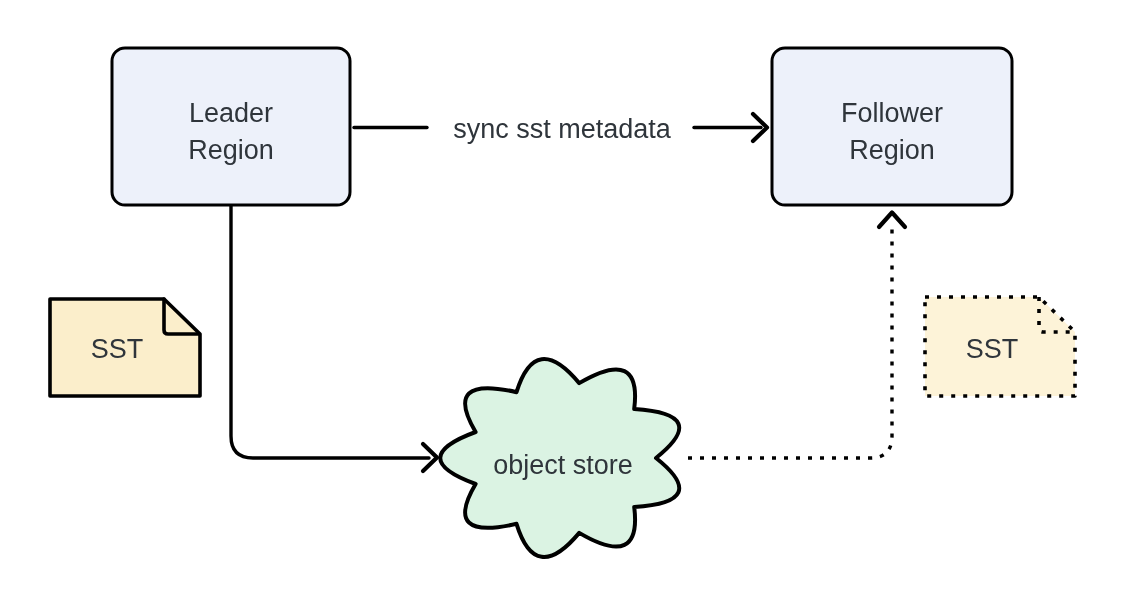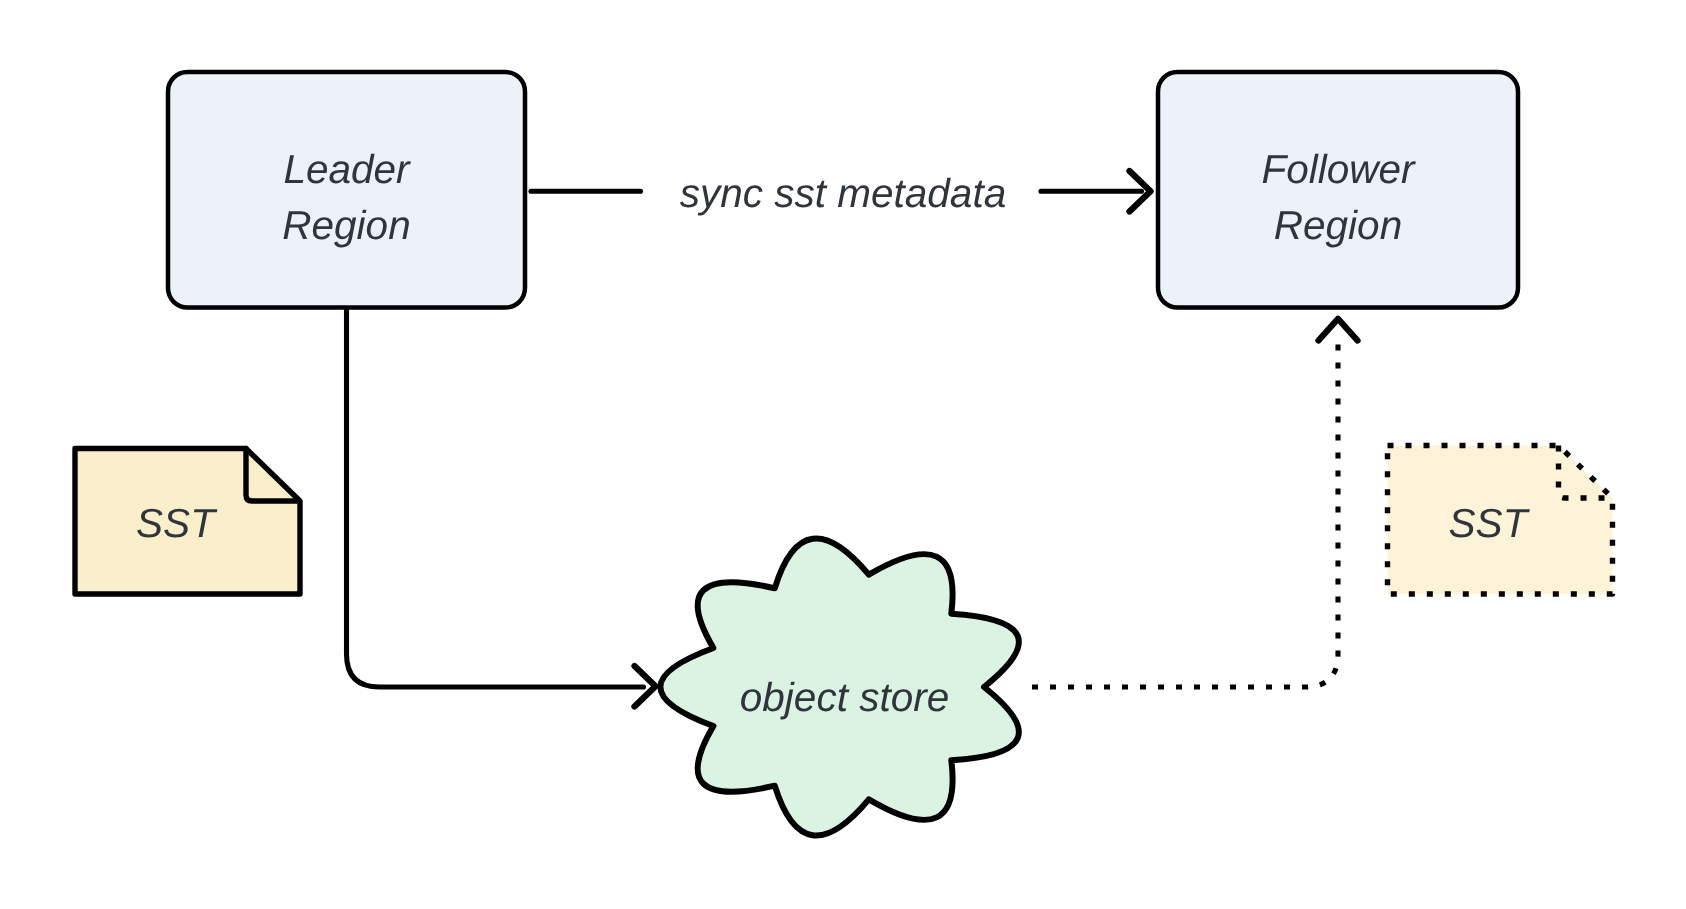--- a/index.html
+++ b/index.html
@@ -4,21 +4,21 @@
 <style>
   html, body {
     margin: 0;
     padding: 0;
     background: #ffffff;
     width: 1124px;
     height: 606px;
     overflow: hidden;
     font-family: "Liberation Sans", sans-serif;
   }
-  .canvas-wrap { width: 1124px; height: 573px; font-style: italic; }
+  .canvas-wrap { width: 1124px; height: 573px; }
   svg { display: block; }
 
   .shape {
     stroke: #000000;
     stroke-width: 3;
     stroke-linejoin: round;
   }
   .file  { stroke-width: 3.6; }
   .cloud { stroke-width: 4; }
 

